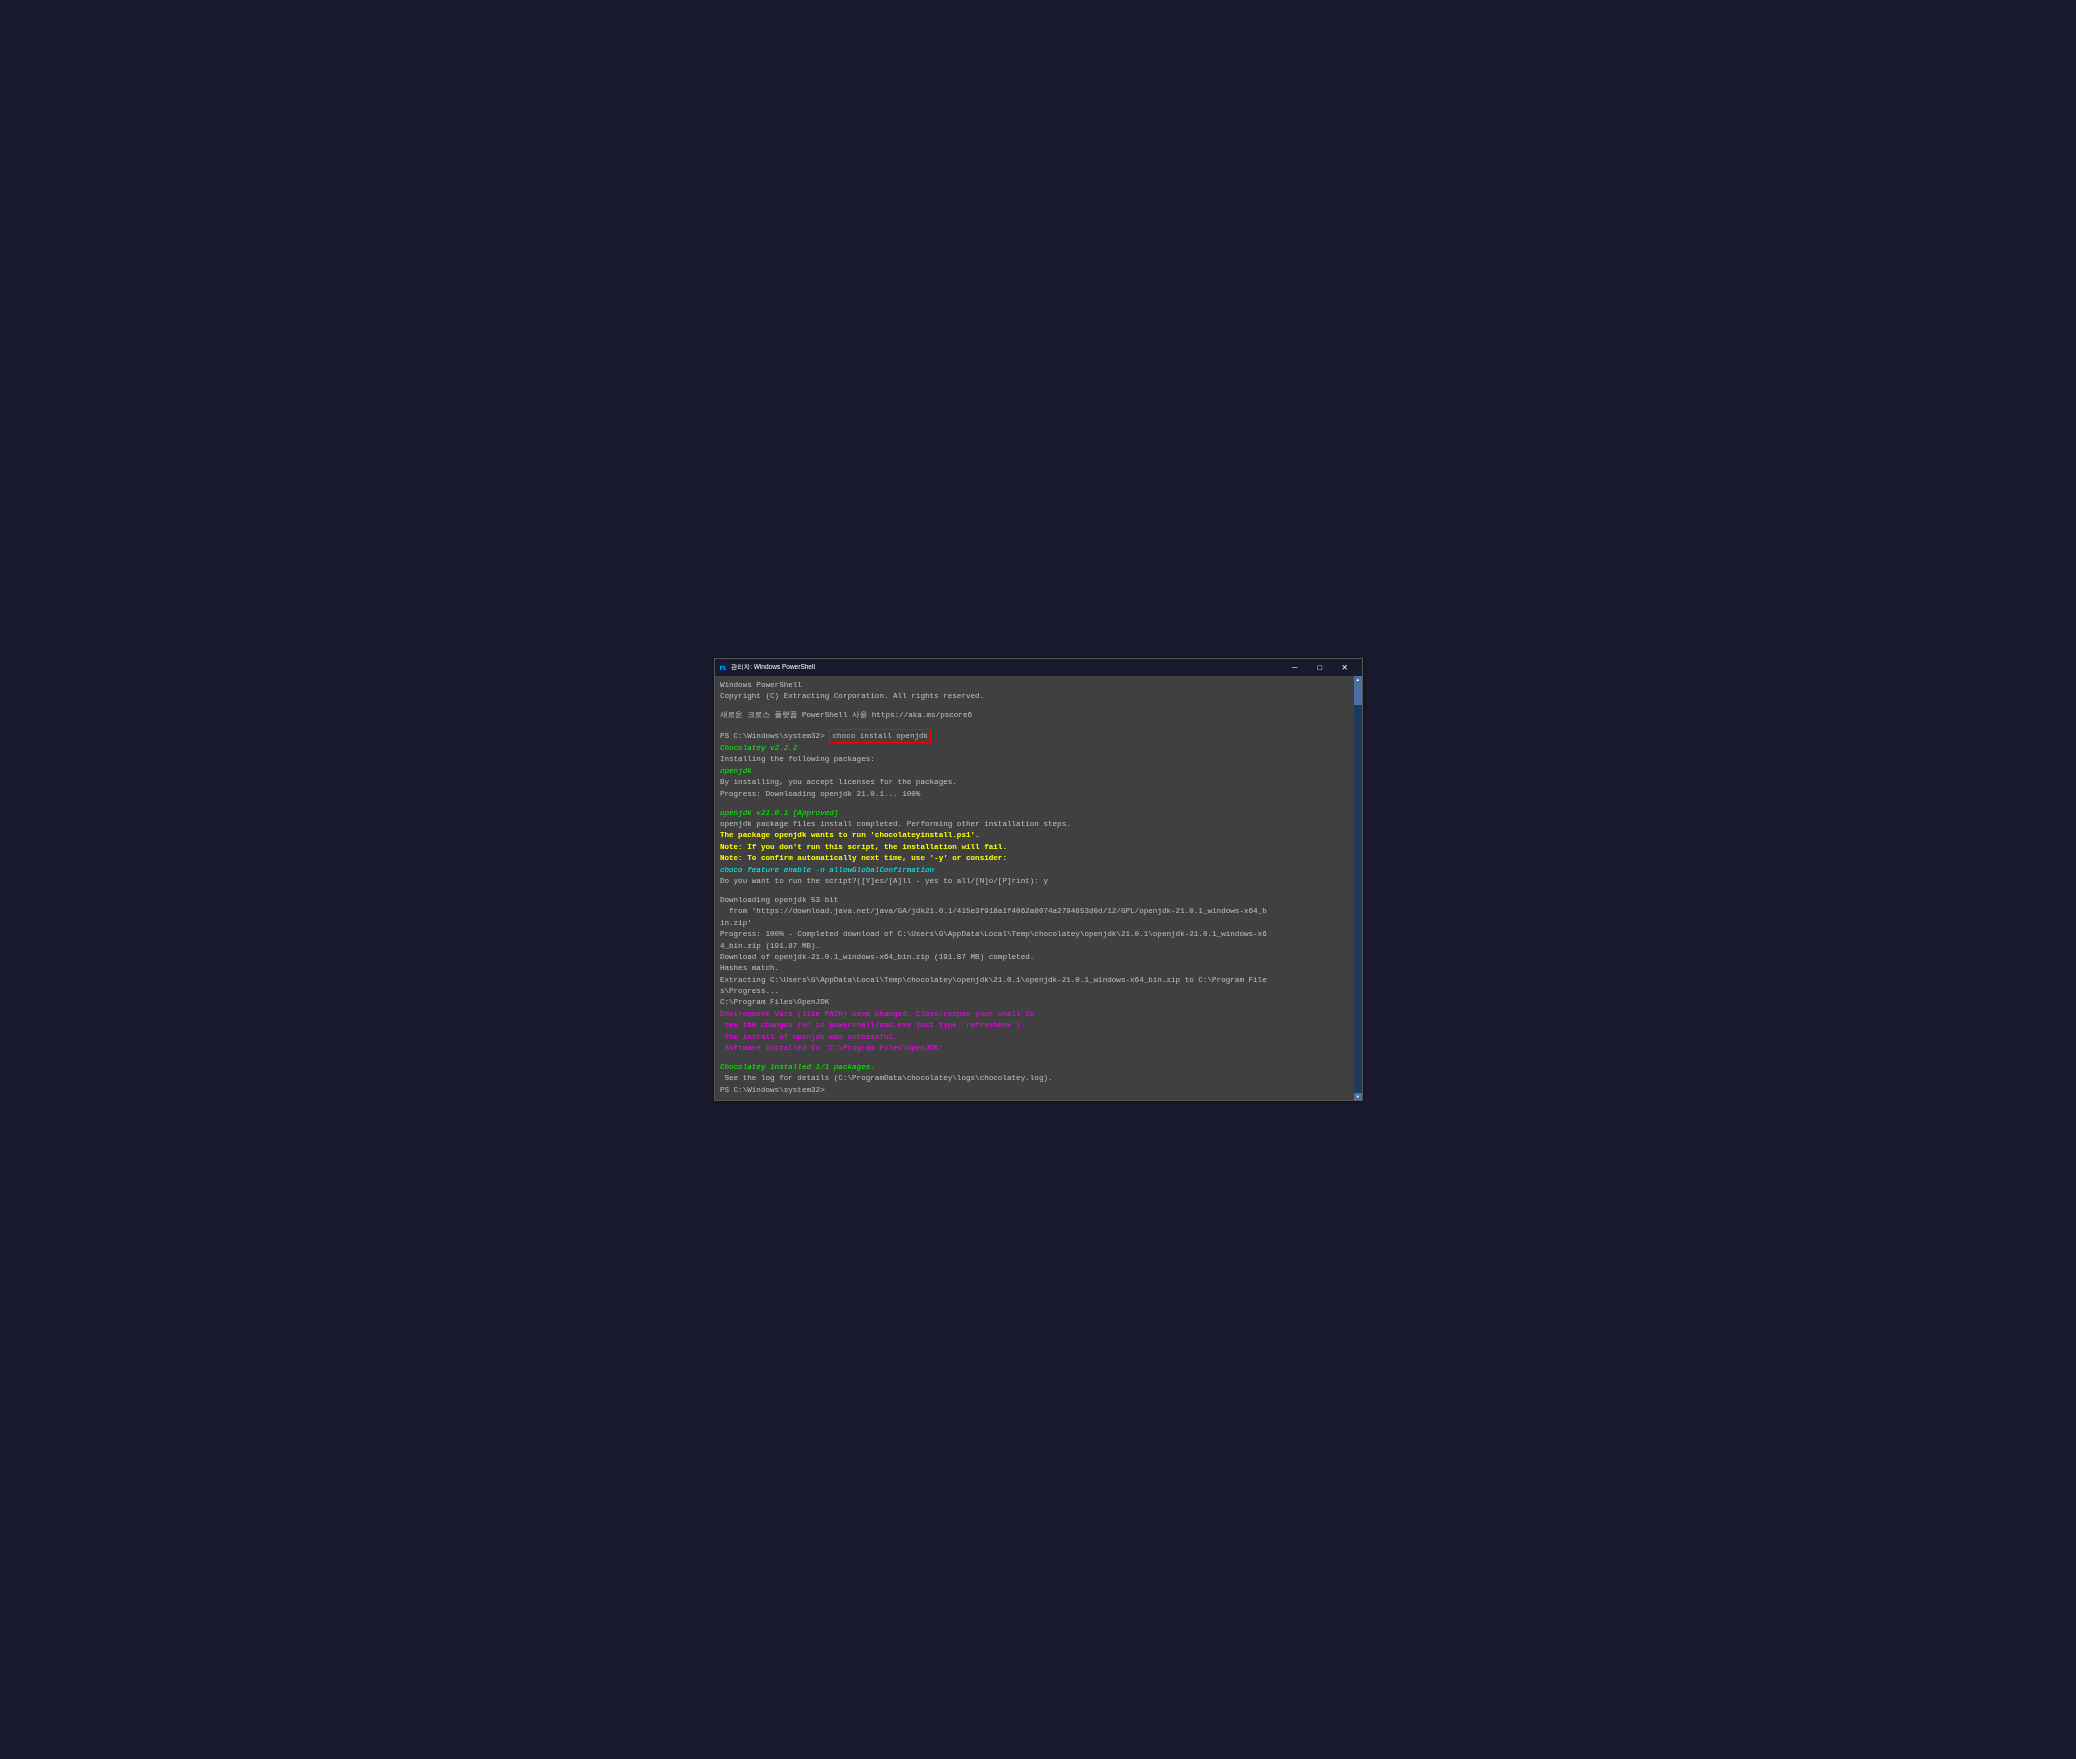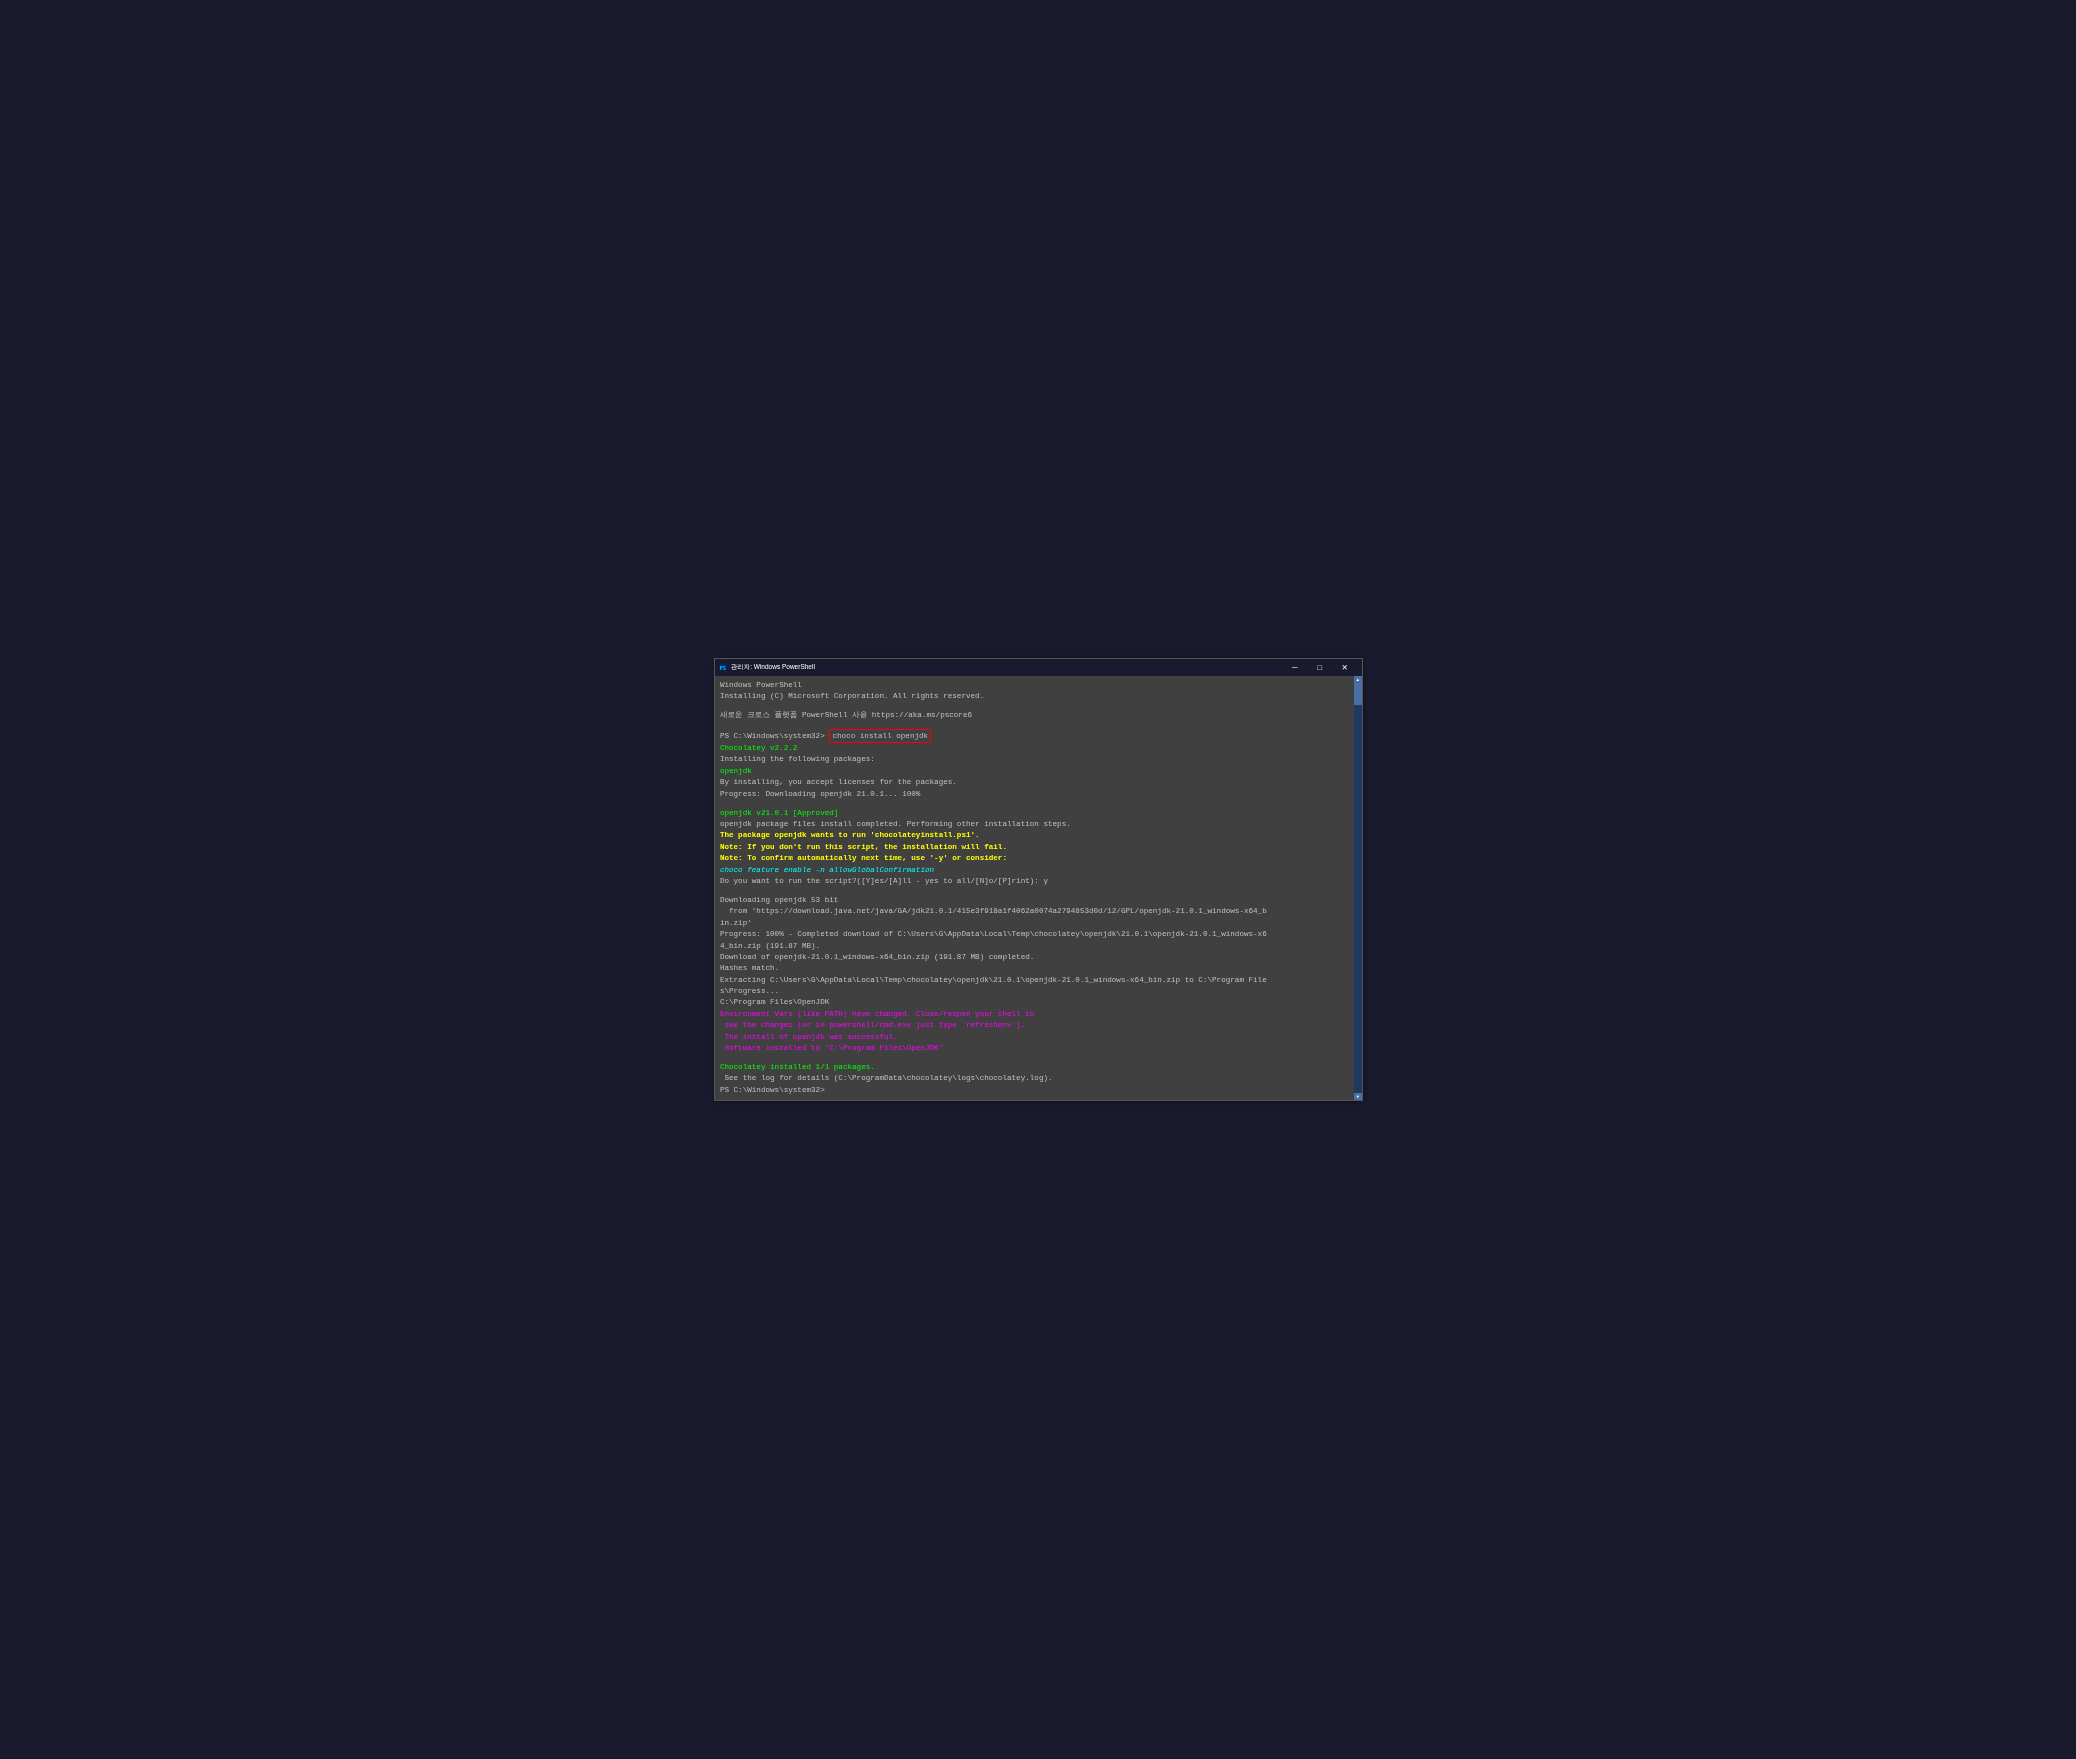--- a/index.html
+++ b/index.html
@@ -118,21 +118,21 @@
       position: absolute;
       top: 0;
     }
 
     .line {
       white-space: pre;
       line-height: 1.5;
     }
 
     .white { color: #c0c0c0; }
-    .green { color: #00ff00; }
+    .green { color: #00ff00; font-style: italic; }
     .yellow { color: #ffff00; font-weight: bold; }
     .magenta { color: #ff00ff; }
     .cyan { color: #00ffff; font-style: italic; }
 
     .command-line {
       display: flex;
       align-items: center;
       white-space: pre;
     }
 
@@ -168,21 +168,21 @@
       <button class="titlebar-btn">─</button>
       <button class="titlebar-btn">□</button>
       <button class="titlebar-btn close">✕</button>
     </div>
   </div>
 
   <div class="terminal-body">
     <div class="terminal-content">
 
       <div class="line white">Windows PowerShell</div>
-      <div class="line white">Installing (C) Microsoft Corporation. All rights reserved.</div>
+      <div class="line white">Copyright (C) Extracting Corporation. All rights reserved.</div>
       <div class="spacer"></div>
       <div class="line white">새로운 크로스 플랫폼 PowerShell 사용 https://aka.ms/pscore6</div>
       <div class="spacer"></div>
 
       <div class="command-line">
         <span class="white">PS C:\Windows\system32&gt; </span><span class="command-box white">choco install openjdk</span>
       </div>
 
       <div class="line green">Chocolatey v2.2.2</div>
       <div class="line white">Installing the following packages:</div>

